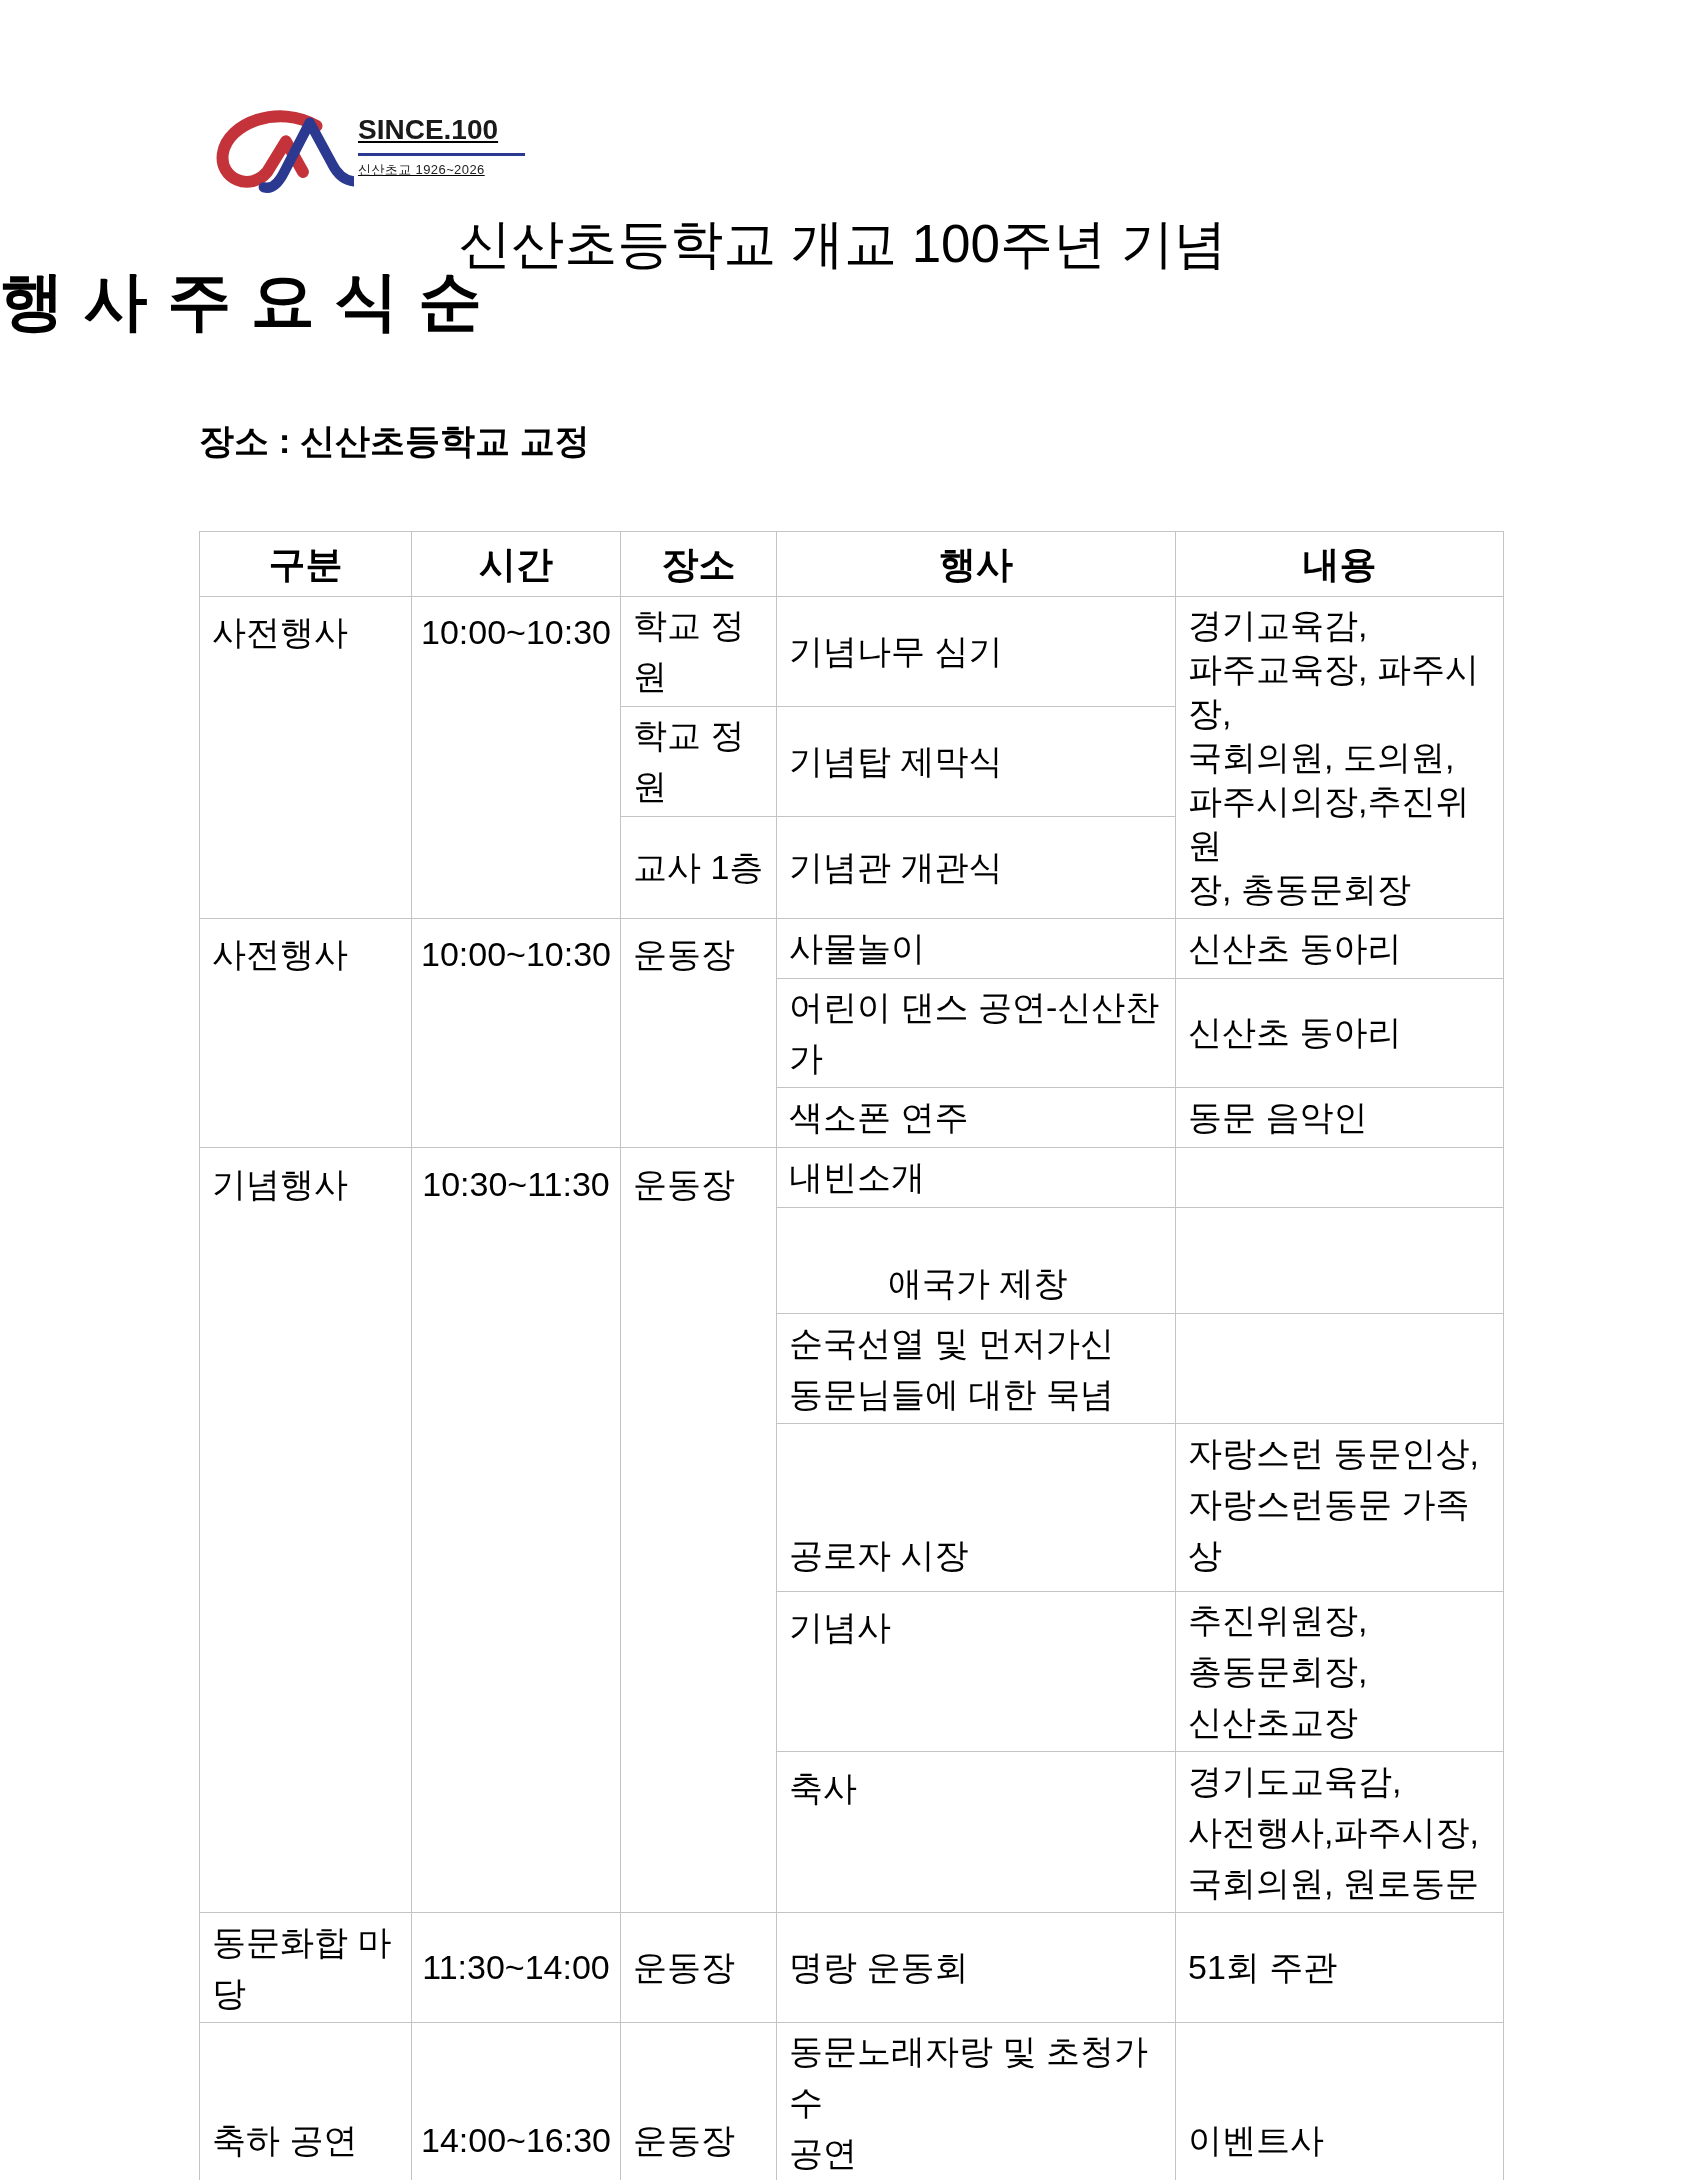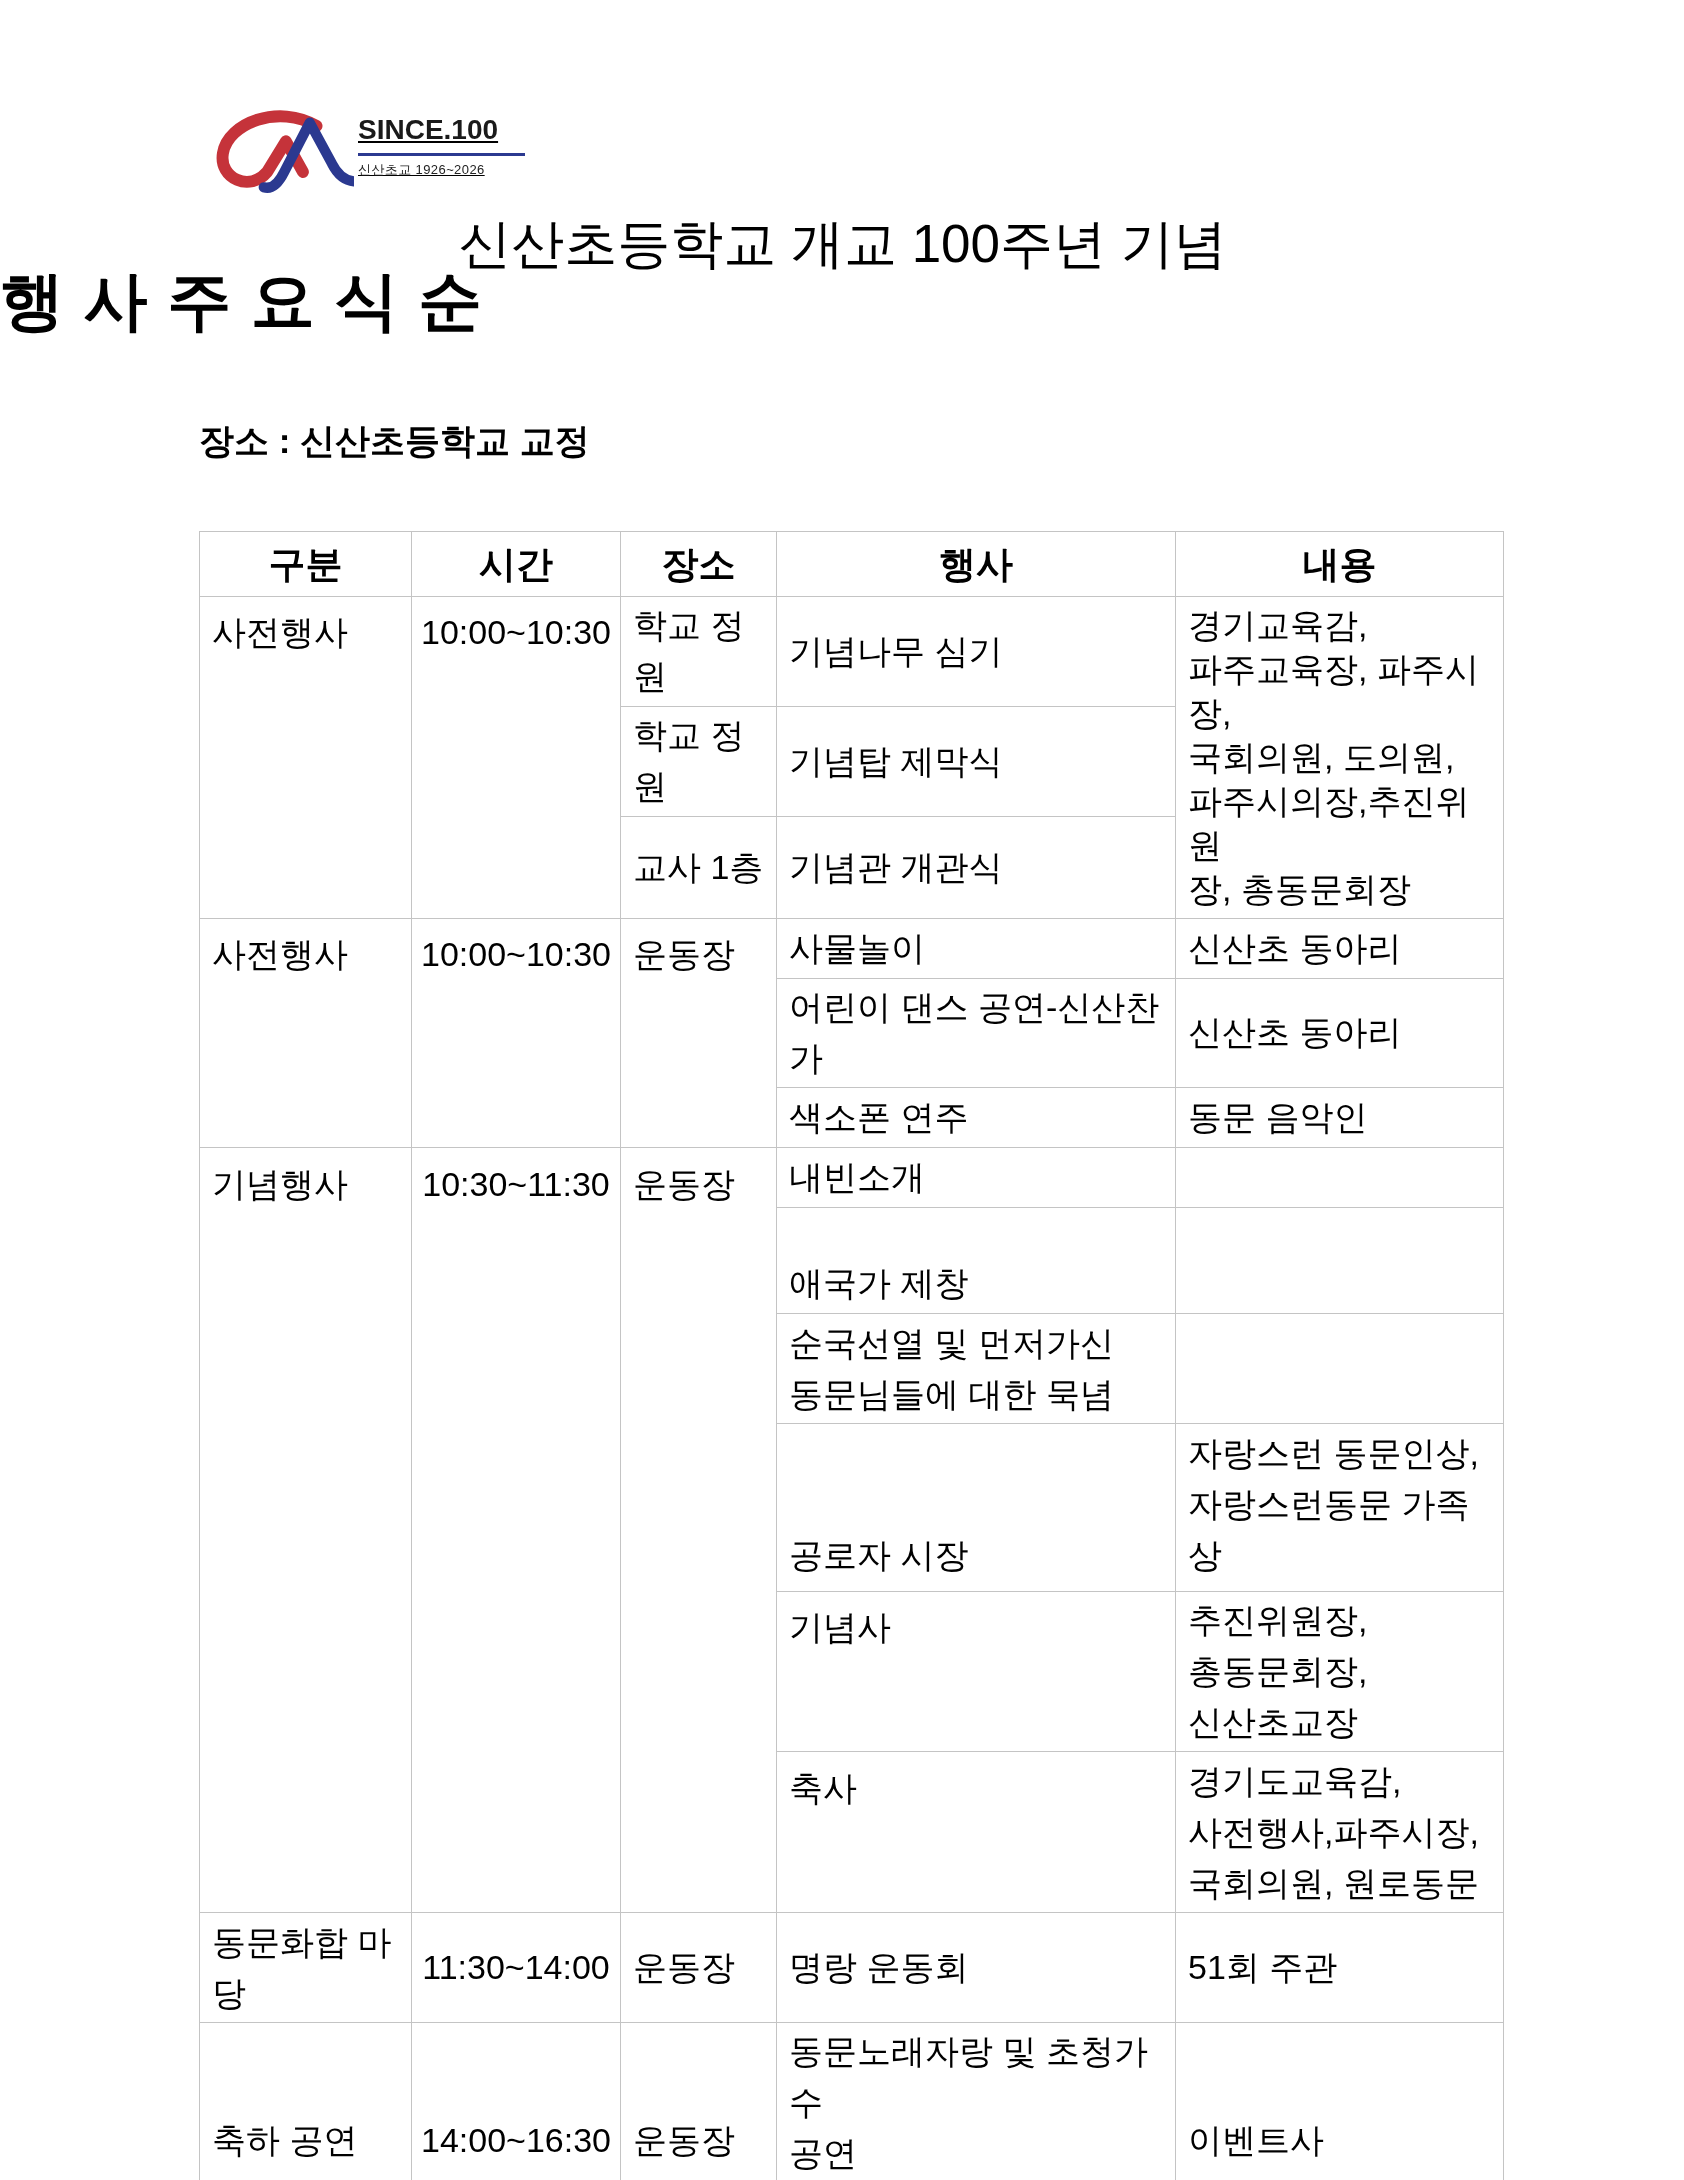--- a/index.html
+++ b/index.html
@@ -39,21 +39,21 @@
   }
   .schedule th{
     font-size:37px;font-weight:bold;text-align:center;padding:0;
   }
   .schedule td.ctr{text-align:center;padding-left:0;padding-right:0;}
   .schedule td.pre{white-space:pre-line;}
   .schedule td.tight{line-height:44px;}
   .schedule td.vt{vertical-align:top;padding-top:10.2px;}
   .schedule td.vb{vertical-align:bottom;padding-bottom:10.2px;}
   .schedule td.vb2{vertical-align:bottom;padding-bottom:17px;}
-  .schedule td.pt36{padding-top:48px;}
+  .schedule td.pt36{padding-top:48px;text-align:center;}
 </style>
 </head>
 <body>
 
 <div class="logo">
   <svg class="logo-mark" width="143" height="89" viewBox="0 0 168 104">
     <path d="M124,22 C80,-4 20,18 14,54 C9,84 46,100 66,76 L88,40 L108,76" fill="none" stroke="#c5333a" stroke-width="14" stroke-linecap="round" stroke-linejoin="round"></path>
     <path d="M62,94 C72,97 80,88 86,76 L116,18 L142,66 C149,80 157,86 168,87" fill="none" stroke="#2b3990" stroke-width="12" stroke-linecap="round" stroke-linejoin="round"></path>
   </svg>
   <div class="logo-right">

